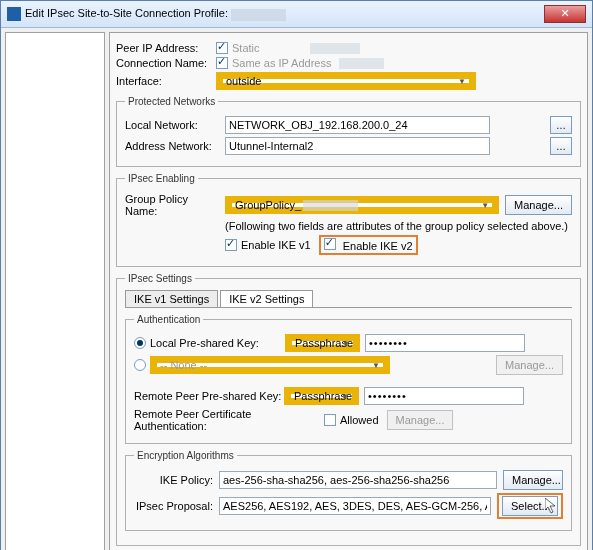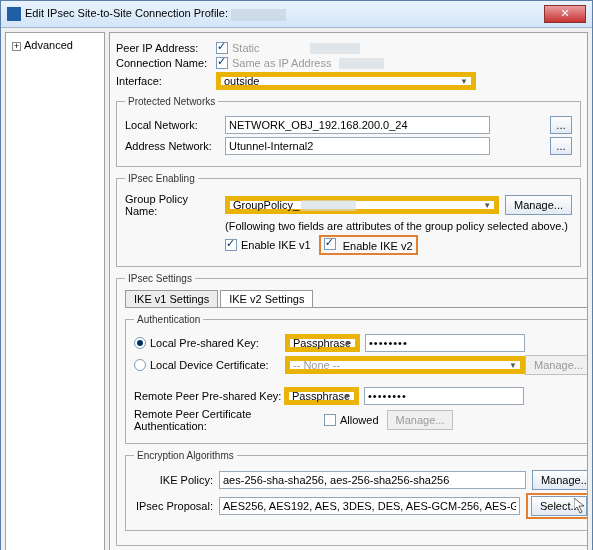--- a/index.html
+++ b/index.html
@@ -76,21 +76,21 @@
   padding-right: 6px;
 }
 .input-text {
   border: 1px solid #9aa8b8;
   background: #fff;
   height: 18px;
   padding: 1px 3px;
   font-size: 11px;
 }
 .combo {
-  border: 5px solid #eab308;
+  border: 7px solid #eab308;
   background: #fff;
   height: 18px;
   padding: 1px 3px;
   font-size: 11px;
   position: relative;
   display:flex;
   align-items:center;
 }
 .combo .arrow { position:absolute; right:3px; font-size:8px; color:#555; }
 .checkbox {
@@ -163,23 +163,20 @@
     <span class="appicon"></span>
     <span class="title">
       <span>Edit IPsec Site-to-Site Connection Profile:</span>
       <span class="blur"></span>
     </span>
     <div class="closebtn">✕</div>
   </div>
 
   <div class="body">
     <div class="tree">
-      <div class="tree-item">
-        <span class="plusminus">+</span><span>Advanced</span>
-      </div>
     </div>
 
     <div class="main">
 
       <div class="row">
         <div class="label-col">Peer IP Address:</div>
         <span class="checkbox checked"></span>
         <span class="disabled-text">Static</span>
         <span style="width:50px"></span>
         <span class="blurspot" style="width:50px"></span>
@@ -259,21 +256,20 @@
             <span style="width:135px">Local Pre-shared Key:</span>
             <div class="combo" style="width:75px">
               <span>Passphrase</span>
                 <span class="arrow">▼</span>
             </div>
             <span style="width:5px"></span>
             <input class="input-text" style="width: 160px; letter-spacing: 1px;" value="••••••••">
           </div>
           <div class="row">
             <span class="radio"></span>
-            <span style="width:135px">Local Device Certificate:</span>
             <div class="combo" style="width:240px">
               <span class="disabled-text">-- None --</span>
                 <span class="arrow">▼</span>
             </div>
             <span style="flex:1"></span>
             <button class="btn disabled">Manage...</button>
           </div>
           <div style="height:6px"></div>
           <div class="row">
             <span style="width:150px">Remote Peer Pre-shared Key:</span>

